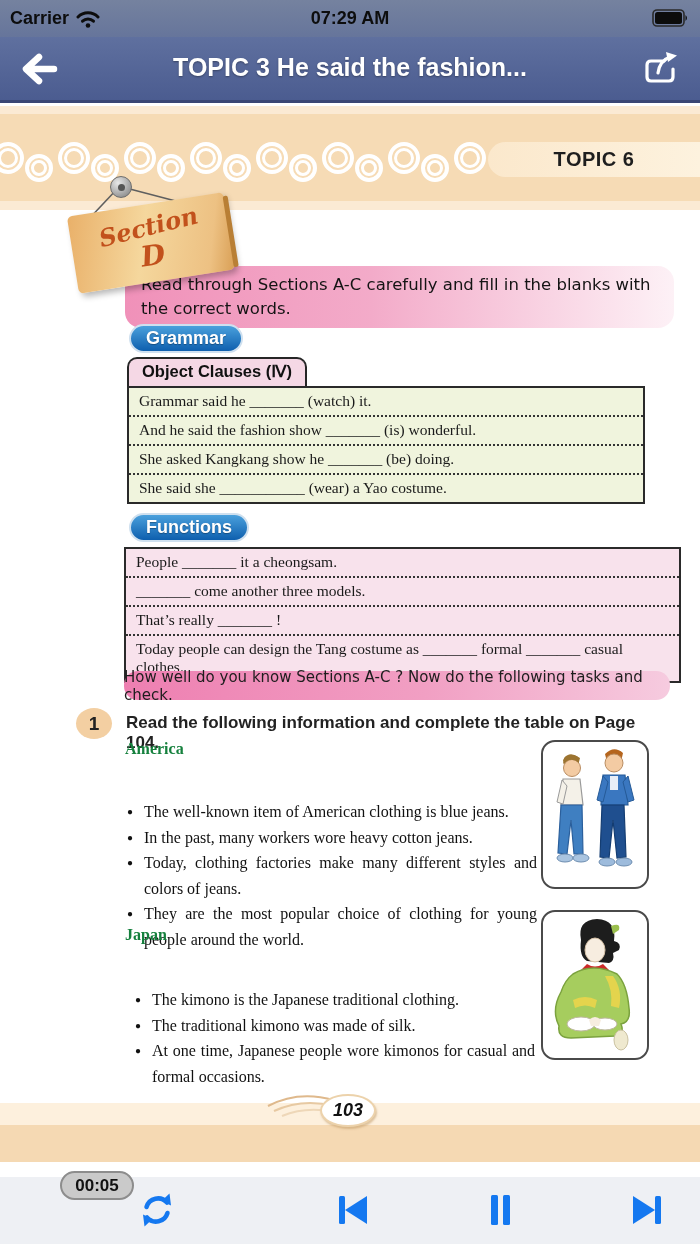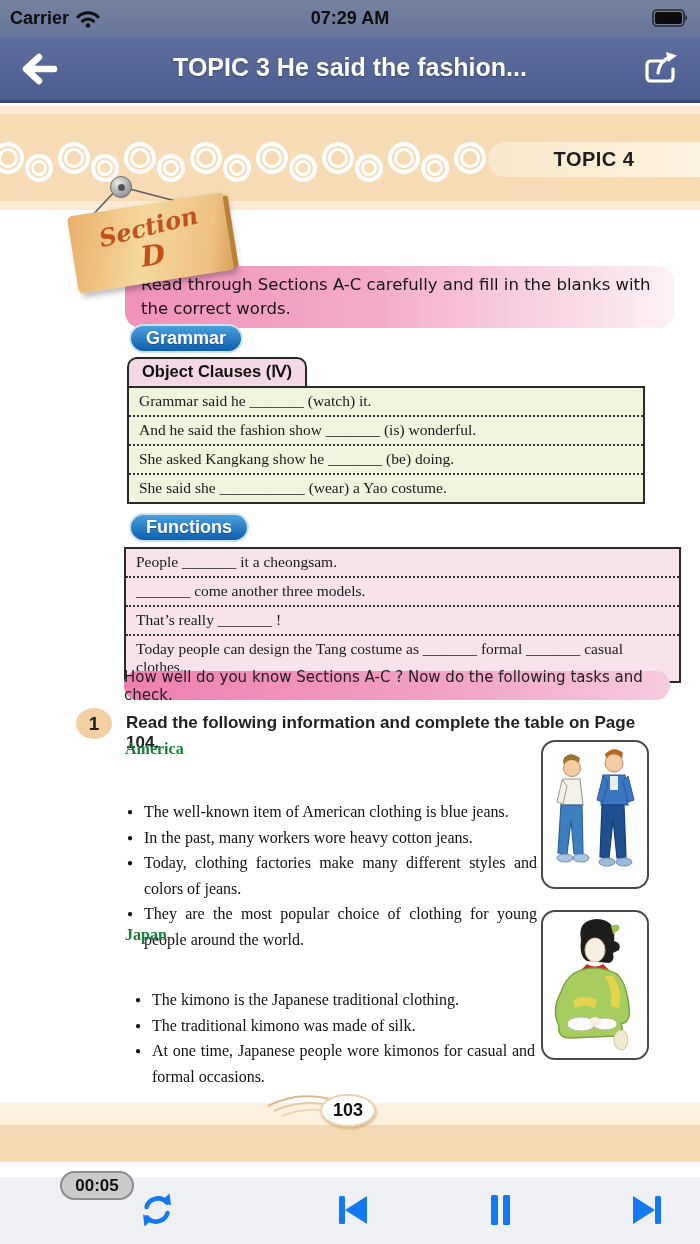--- a/index.html
+++ b/index.html
@@ -155,21 +155,21 @@
   }
   .jeans-card { top:530px; height:149px; }
   .kimono-card { top:700px; height:150px; }
   .stripe-light { position:absolute; left:0; top:893px; width:700px; height:22px; background:#fdf0dd; }
   .stripe-deep  { position:absolute; left:0; top:915px; width:700px; height:37px; background:#f5d9b3; }
   .page-num-oval {
     position:absolute; left:320px; top:884px; width:56px; height:33px; z-index:2;
     background:#fff; border:2px solid #ecd2ab; border-radius:50%;
     box-shadow:1px 2px 2px rgba(190,150,95,.5);
     display:flex; align-items:center; justify-content:center;
-    font-size:18px; font-weight:700; color:#111;
+    font-size:18px; font-weight:700; font-style:italic; color:#111;
   }
   .page-swoosh { position:absolute; left:264px; top:880px; z-index:1; }
   
   .player { position:absolute; top:1162px; left:0; width:700px; height:82px; }
   .progress-track {
     position:absolute; top:0; left:0; width:700px; height:15px; background:#bfc5cf; cursor:pointer;margin-top:16px;
   }
   .progress-fill { position:absolute; top:0; left:0; height:15px; background:#1a7bf8; }
   .progress-thumb {
     position:absolute; left:60px; top:-7px; width:74px; height:29px;
@@ -239,21 +239,21 @@
         <span class="ring lo" style="left: 223px;"></span>
         <span class="ring hi" style="left: 256px;"></span>
         <span class="ring lo" style="left: 289px;"></span>
         <span class="ring hi" style="left: 322px;"></span>
         <span class="ring lo" style="left: 355px;"></span>
         <span class="ring hi" style="left: 388px;"></span>
         <span class="ring lo" style="left: 421px;"></span>
         <span class="ring hi" style="left: 454px;"></span>
       </div>
     <div class="topic-pill">
-      <span>TOPIC 4</span>
+      <span>TOPIC 6</span>
     </div>
     <div class="note-group">
       <svg class="note-strings" width="200" height="70" viewBox="0 0 200 70">
         <line x1="58" y1="20" x2="26" y2="54" stroke="#5f5f5f" stroke-width="1.6"></line>
         <line x1="66" y1="20" x2="150" y2="42" stroke="#5f5f5f" stroke-width="1.6"></line>
       </svg>
       <div class="note-pin"></div>
       <div class="note-card">
         <span class="note-word">Section</span>
         <span class="note-letter">D</span>

